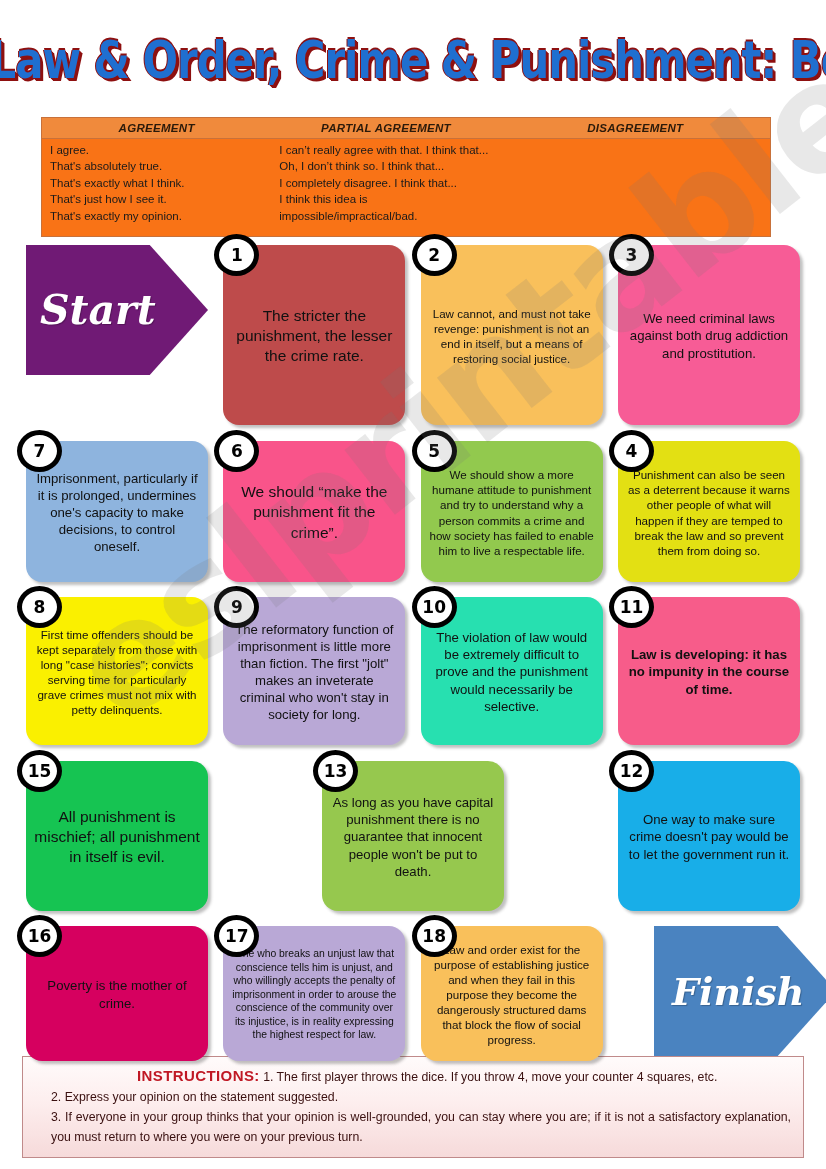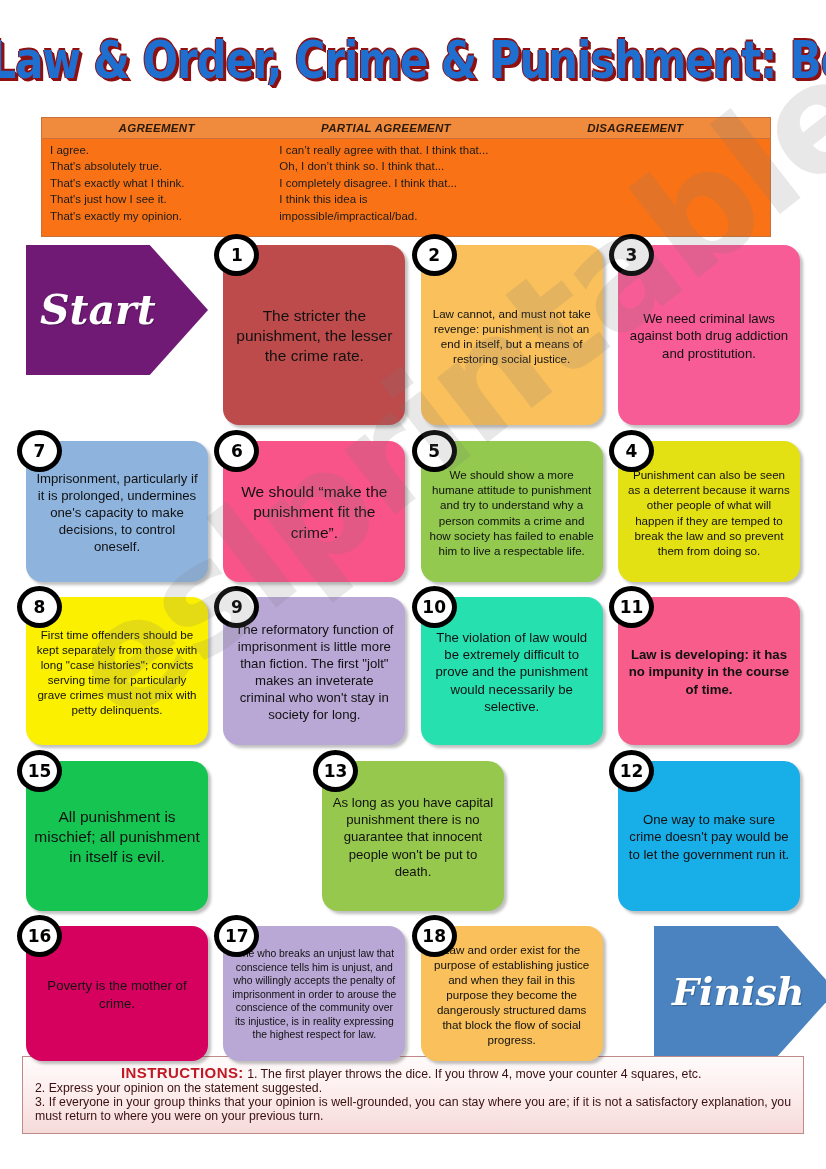--- a/index.html
+++ b/index.html
@@ -199,21 +199,22 @@
     width:782px;
     box-sizing:border-box;
     border:1px solid #C08A8A;
     background:linear-gradient(to bottom,#FFFBFB 0%,#FDEEEE 45%,#F6DADA 100%);
     padding:9px 12px 10px 12px;
     z-index:3;
   }
   #instructions .line{
     font-size:12.3px;
     color:#3a1010;
-    line-height:14px;
+    line-height:20px;
+    margin-left:16px;
   }
   #instructions .l1{text-indent:86px;}
   #instructions .l3{text-align:justify;}
   #instructions .kw{
     font-weight:bold;
     font-size:15px;
     color:#C01824;
     letter-spacing:0.4px;
   }
 </style>

